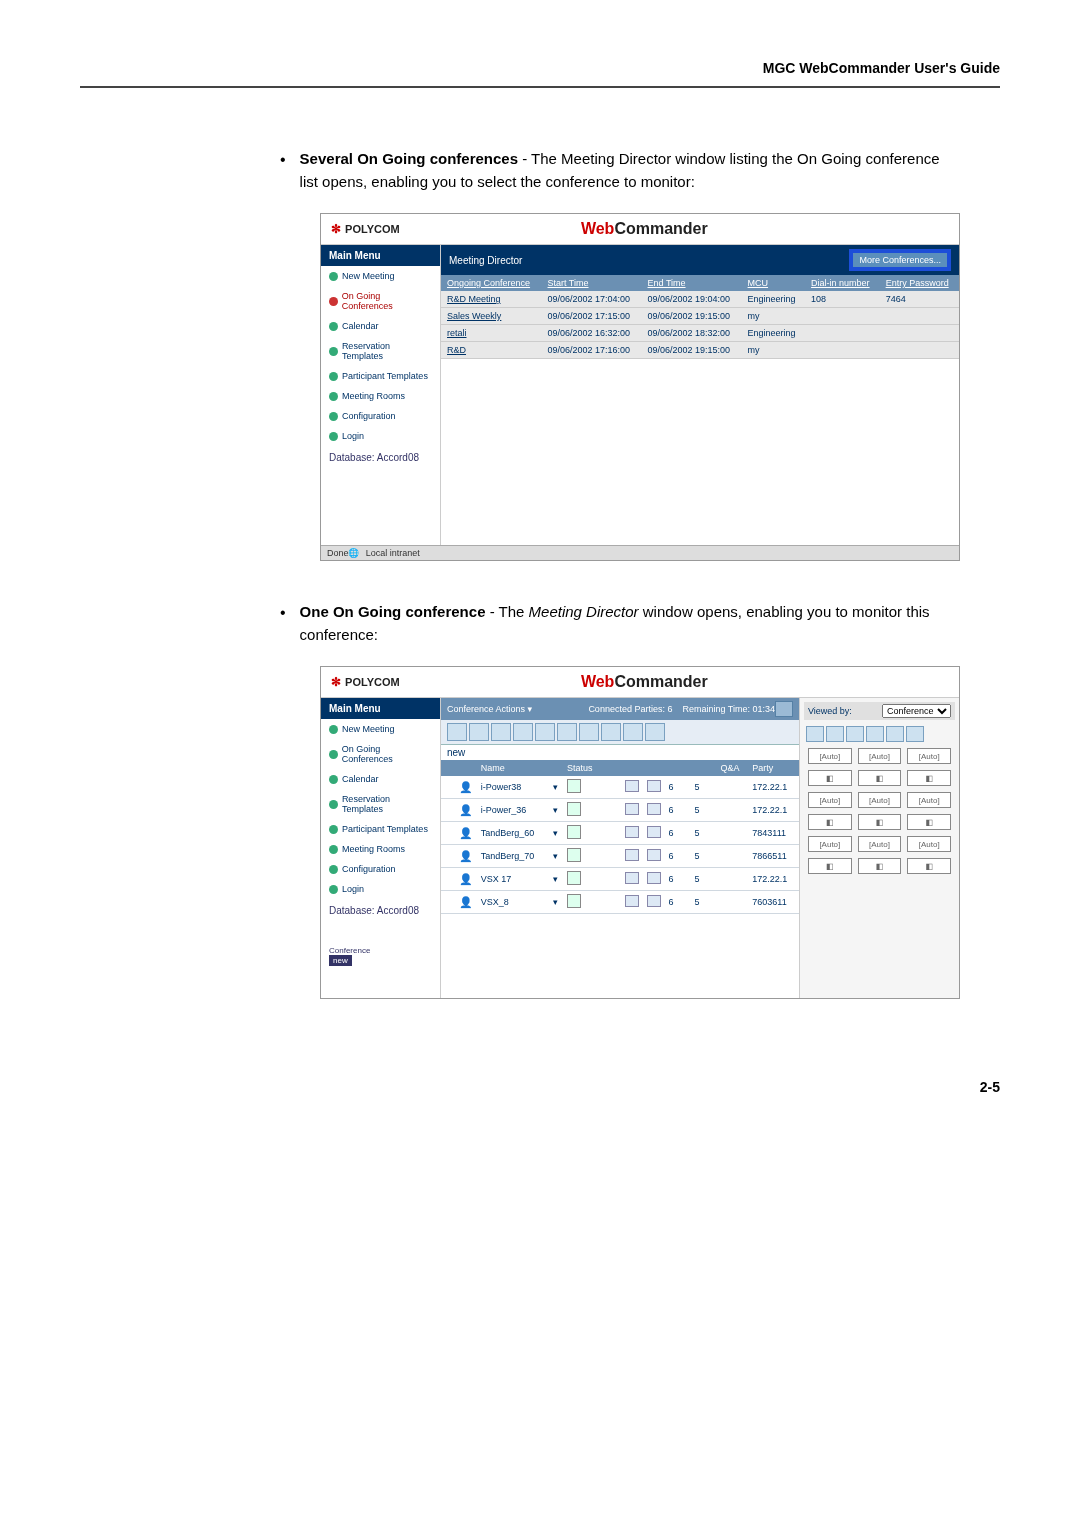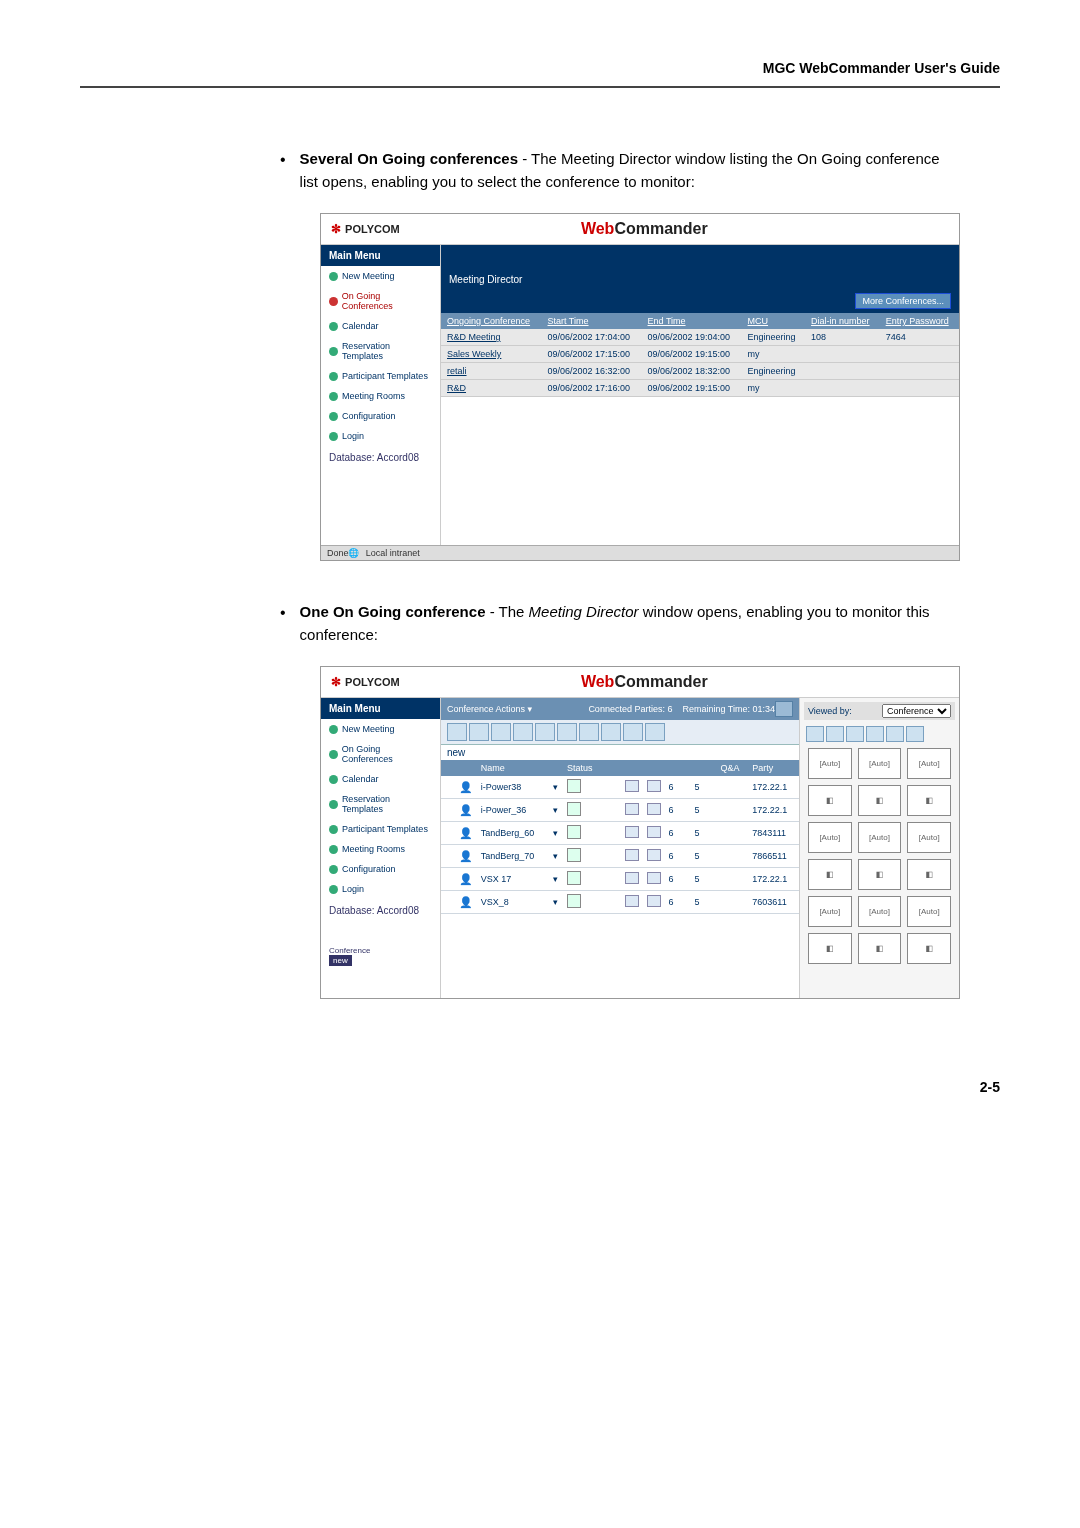--- a/index.html
+++ b/index.html
@@ -125,22 +125,21 @@
       font-size: 10px;
       padding: 4px 8px;
       justify-content: space-between;
       align-items: center;
     }
     .ss-more {
       background: #5b8fbc;
       color: #fff;
       font-size: 9px;
       padding: 2px 6px;
-      border: 1px solid #1d4ed8;
-      margin-top: 44px;
+      border: 4px solid #1d4ed8;
     }
     table.conf {
       width: 100%;
       border-collapse: collapse;
       font-size: 9px;
     }
     table.conf th {
       background: #6b90b3;
       color: #fff;
       text-align: left;
@@ -230,21 +229,21 @@
       display:flex; justify-content:space-between; align-items:center;
     }
     .ss2-right .rhead select {
       font-size:9px; height:14px;
     }
     .ss2-right .grid {
       display:grid; grid-template-columns:repeat(3,1fr);
       gap:6px; padding:4px;
     }
     .ss2-right .cell {
-      height:31px; border:1px solid #888; background:#fff;
+      height:16px; border:1px solid #888; background:#fff;
       font-size:8px; display:flex; align-items:center;
       justify-content:center; color:#666;
     }
     .page-num {
       text-align: right;
       margin-top: 80px;
       font-size: 14px;
       font-weight: bold;
     }
     .user-ic { color:#2a6; font-size:11px; }

